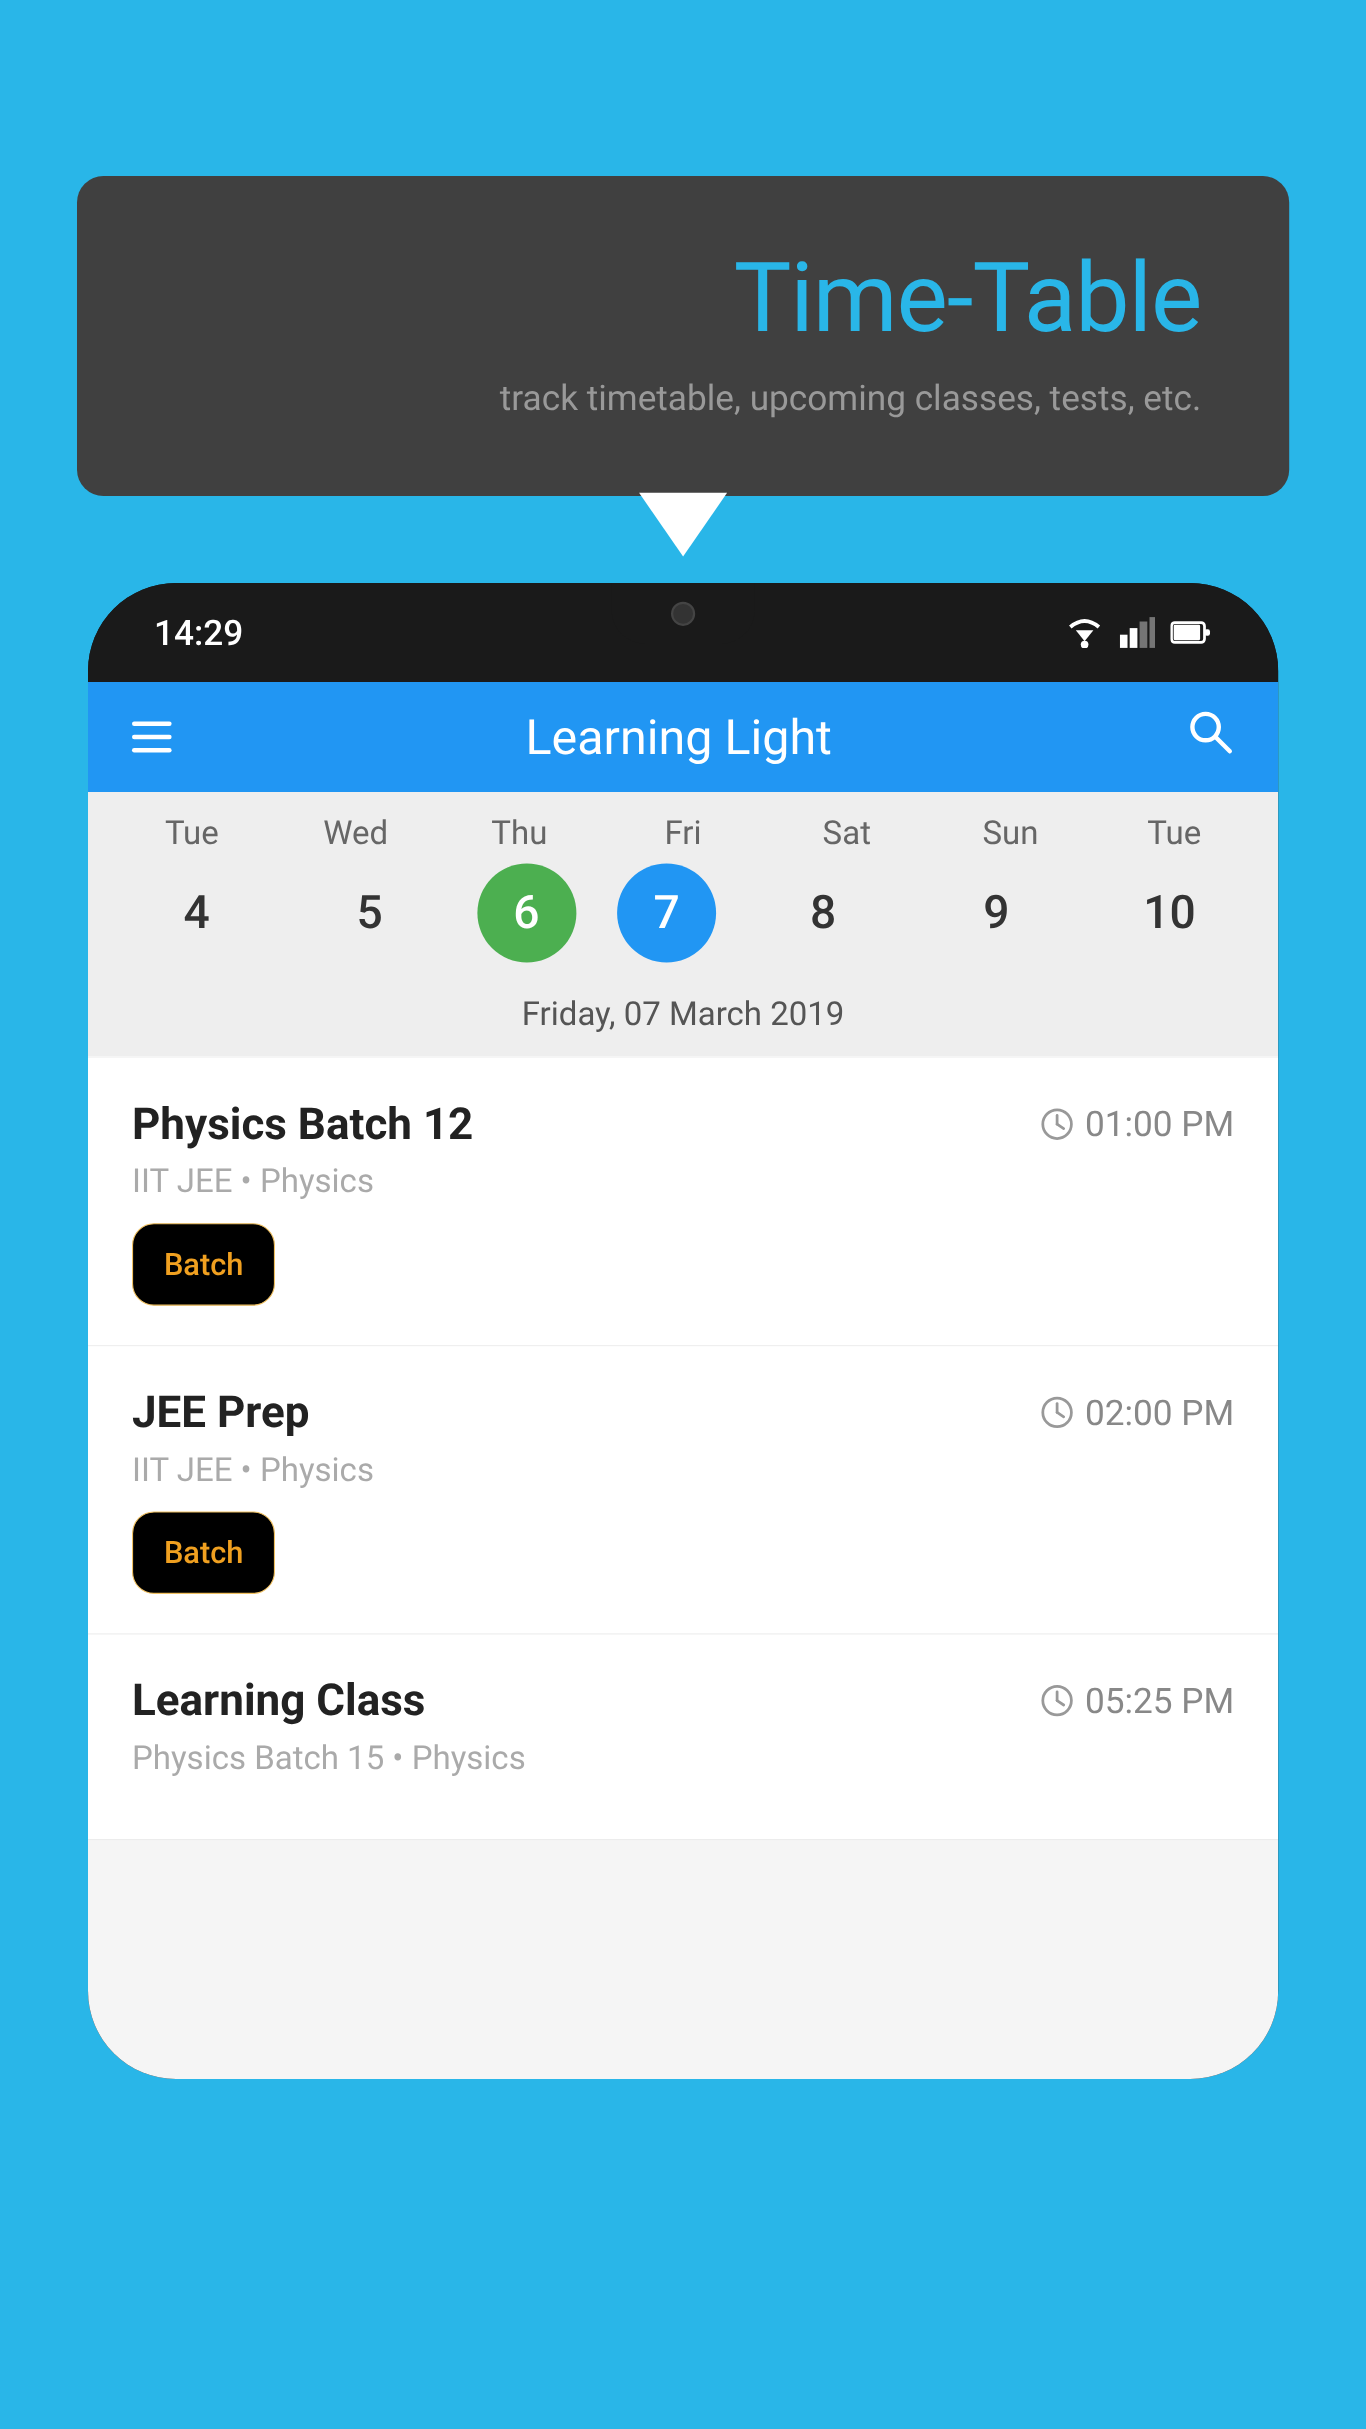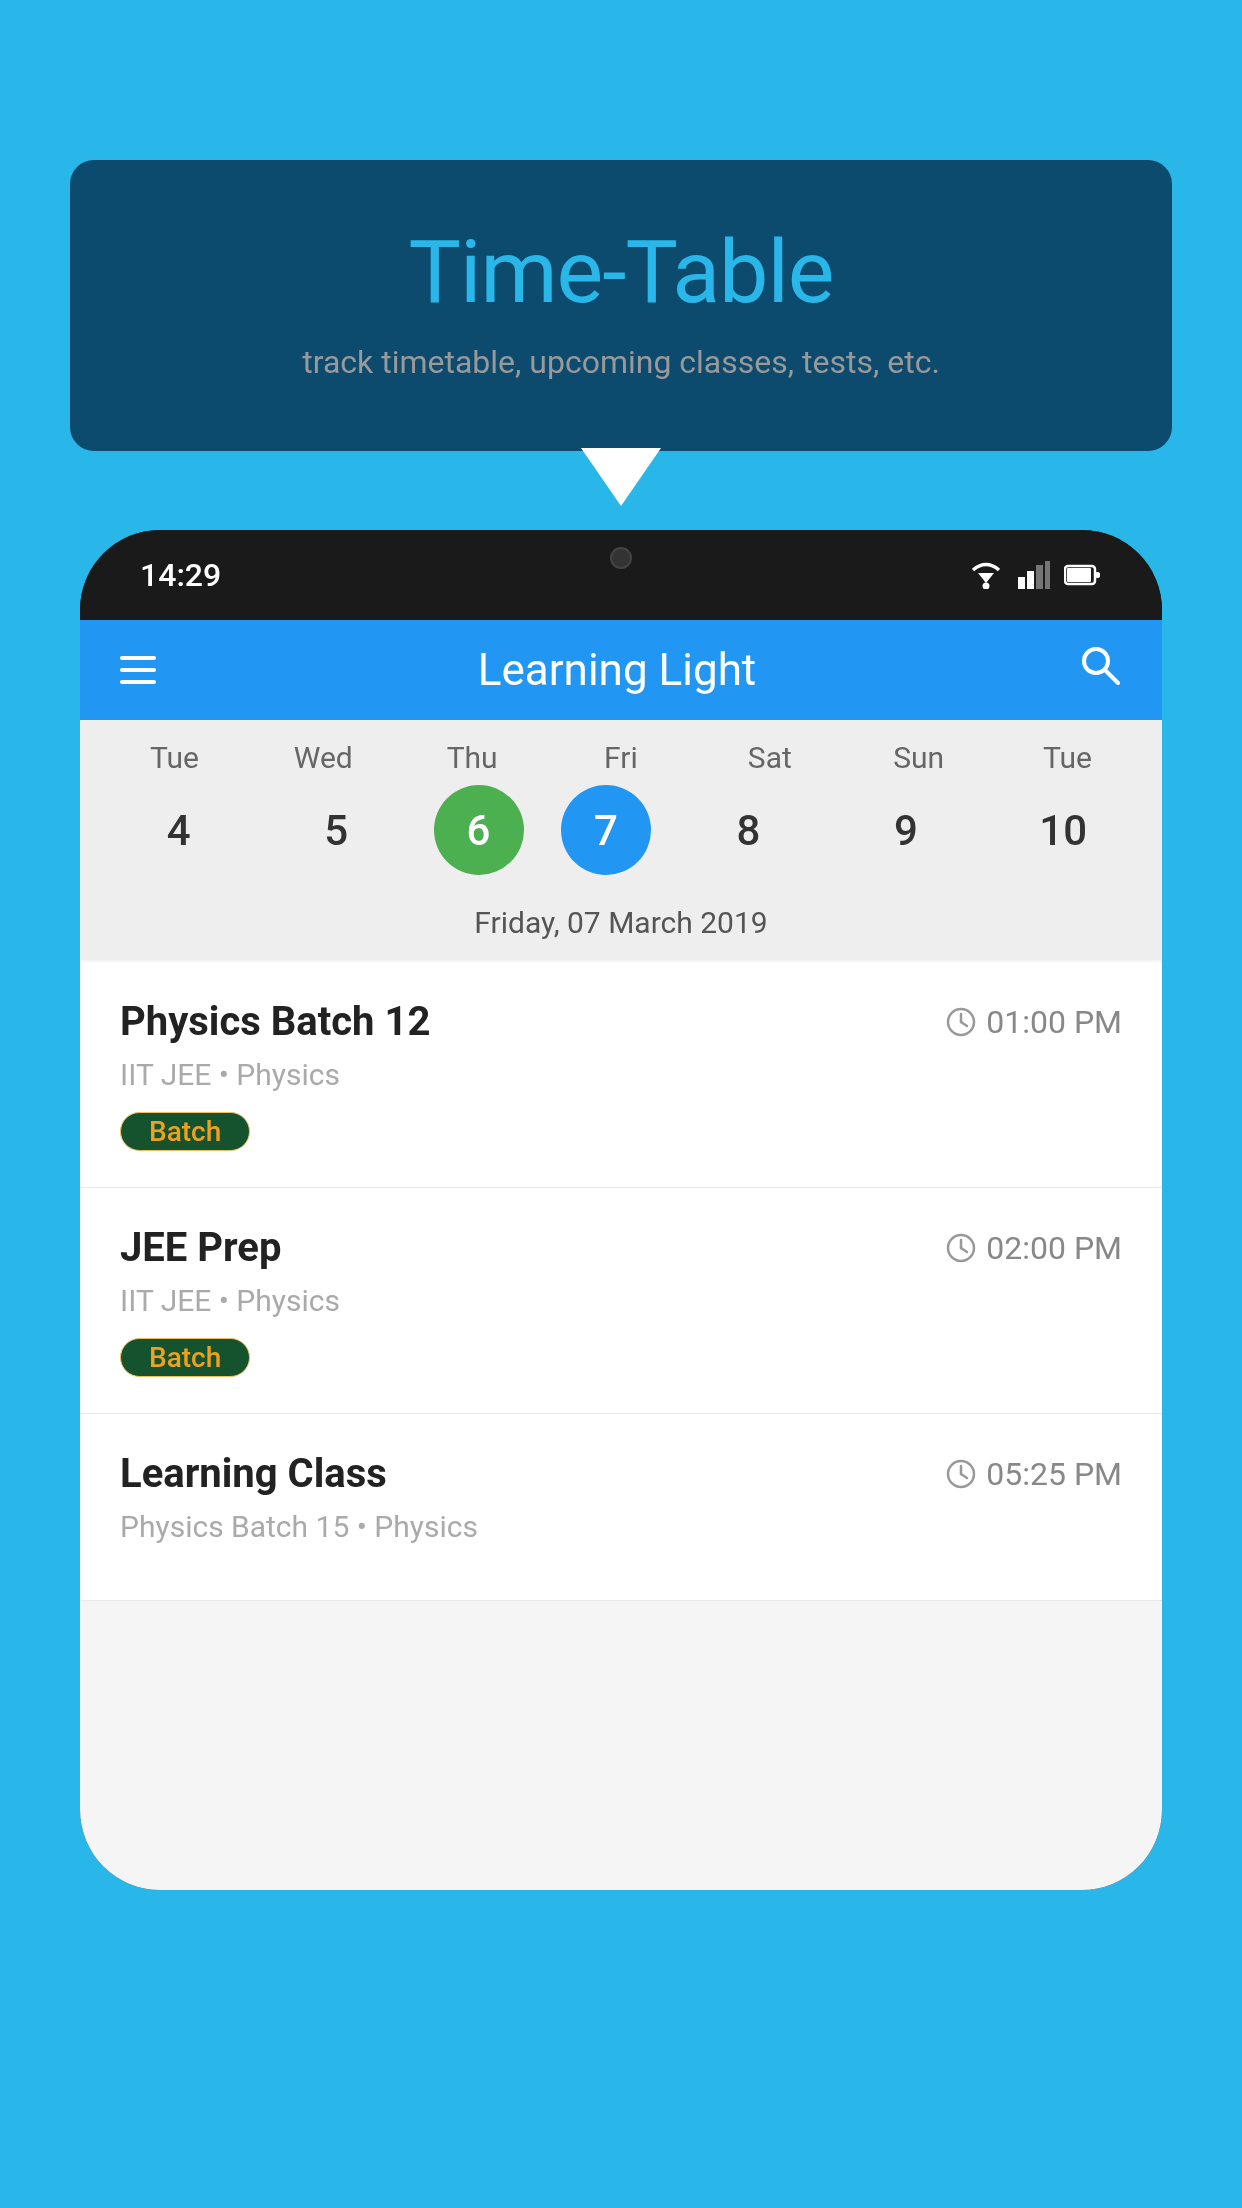--- a/index.html
+++ b/index.html
@@ -16,24 +16,24 @@
 
     
     .speech-bubble-container {
       position: absolute;
       top: 160px;
       left: 70px;
       right: 70px;
     }
 
     .speech-bubble {
-      background: #0c4a6e;
+      background: #404040;
       border-radius: 24px;
       padding: 60px 80px 70px;
-      text-align: center;
+      text-align: right;
       position: relative;
     }
 
     .speech-bubble::after {
       content: '';
       position: absolute;
       bottom: -55px;
       left: 50%;
       transform: translateX(-50%);
       width: 0;
@@ -267,25 +267,25 @@
     }
 
     .class-meta {
       font-size: 30px;
       color: #aaa;
       margin-bottom: 20px;
     }
 
     .batch-badge {
       display: inline-block;
-      background: #14532d;
+      background: #000000;
       color: #f0a020;
       border: 1.5px solid #f0c060;
       border-radius: 20px;
-      padding: 2px 28px;
+      padding: 20px 28px;
       font-size: 28px;
       font-weight: 500;
       text-align: center;
     }
   </style>
 </head>
 <body>
 
 <div class="speech-bubble-container">
   <div class="speech-bubble">

